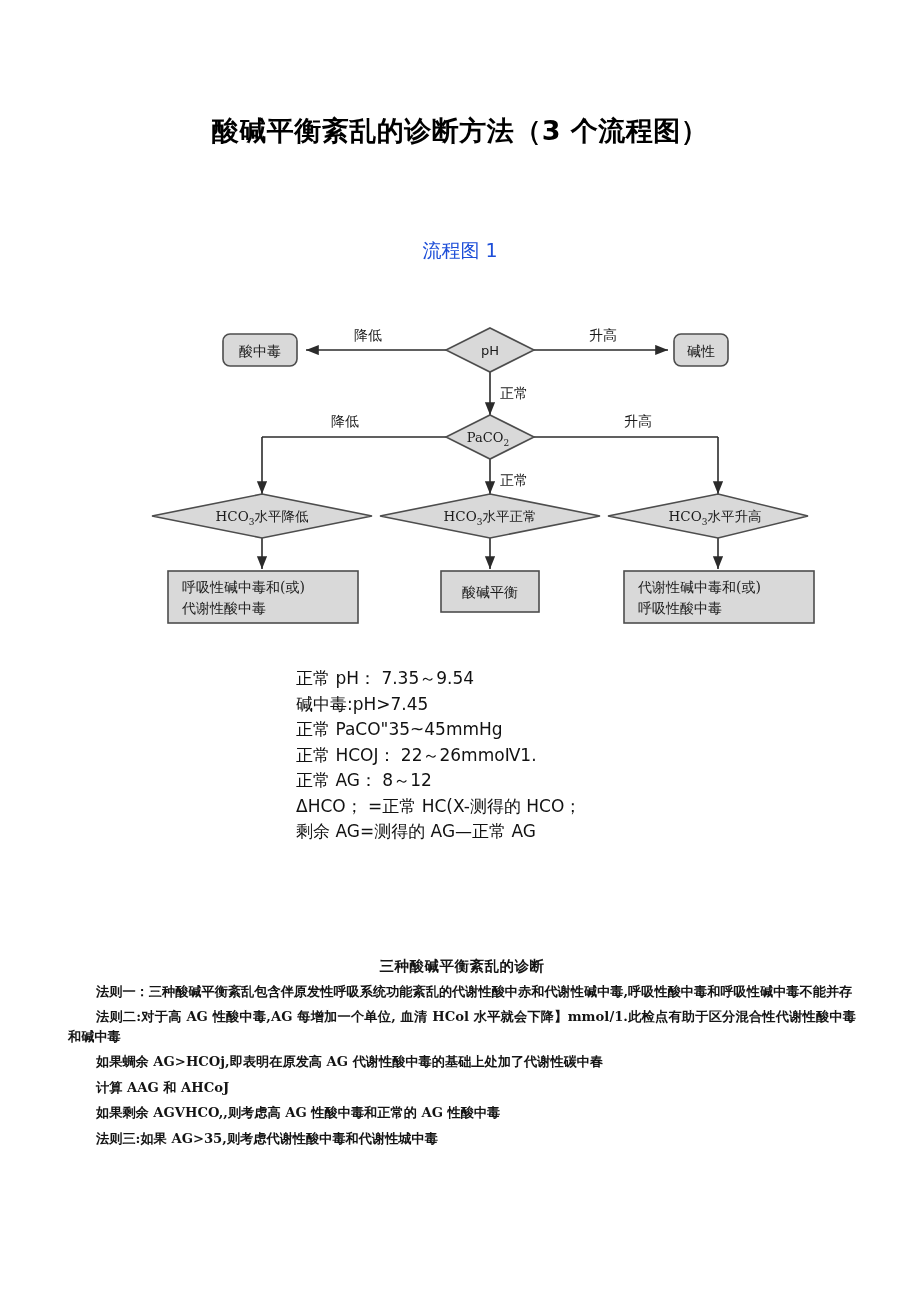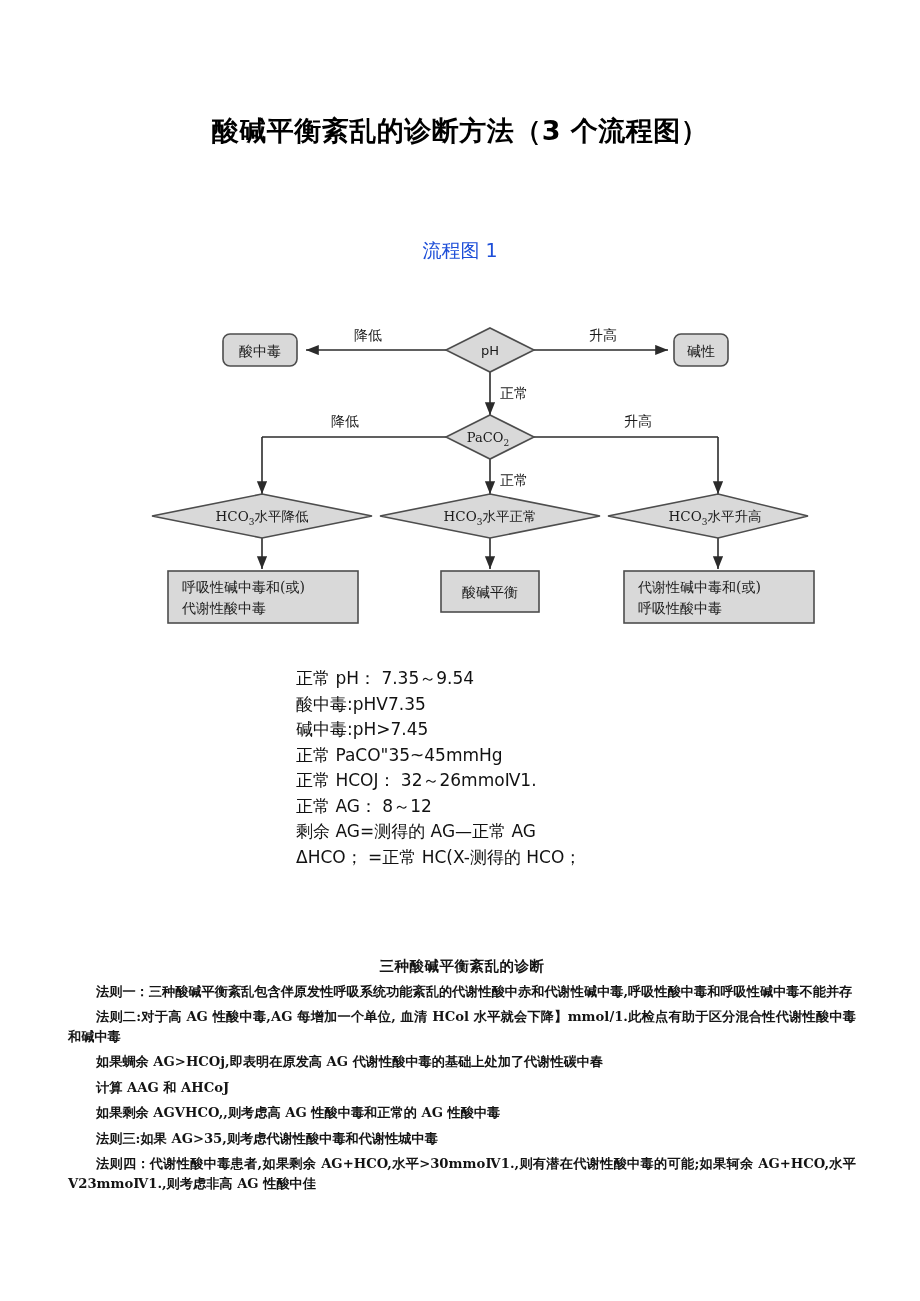--- a/index.html
+++ b/index.html
@@ -206,33 +206,31 @@
       <text class="fl-text" x="463" y="18" text-anchor="middle" font-size="14">升高</text>
       <text class="fl-text" x="360" y="76" font-size="14">正常</text>
       <text class="fl-text" x="205" y="104" text-anchor="middle" font-size="14">降低</text>
       <text class="fl-text" x="498" y="104" text-anchor="middle" font-size="14">升高</text>
       <text class="fl-text" x="360" y="163" font-size="14">正常</text>
     </svg>
   </div>
 
   <div class="refs">
     <div class="line">正常 pH： 7.35～9.54</div>
-    <div class="line">酸中毒:pHV7.35</div>
     <div class="line">碱中毒:pH&gt;7.45</div>
     <div class="line">正常 PaCO"35~45mmHg</div>
-    <div class="line">正常 HCOJ： 32～26mmoⅣ1.</div>
+    <div class="line">正常 HCOJ： 22～26mmoⅣ1.</div>
     <div class="line">正常 AG： 8～12</div>
+    <div class="line">ΔHCO； =正常 HC(X-测得的 HCO；</div>
     <div class="line">剩余 AG=测得的 AG—正常 AG</div>
-    <div class="line">ΔHCO； =正常 HC(X-测得的 HCO；</div>
   </div>
 
   <div class="rules">
     <div class="rules-heading">三种酸碱平衡紊乱的诊断</div>
     <p>法则一：三种酸碱平衡紊乱包含伴原发性呼吸系统功能紊乱的代谢性酸中赤和代谢性碱中毒,呼吸性酸中毒和呼吸性碱中毒不能并存</p>
     <p>法则二:对于高 AG 性酸中毒,AG 每增加一个单位, 血清 HCol 水平就会下降】mmol/1.此检点有助于区分混合性代谢性酸中毒和碱中毒</p>
     <p>如果蜩余 AG&gt;HCOj,即表明在原发高 AG 代谢性酸中毒的基础上处加了代谢性碳中春</p>
     <p>计算 AAG 和 AHCoJ</p>
     <p>如果剩余 AGVHCO,,则考虑高 AG 性酸中毒和正常的 AG 性酸中毒</p>
     <p>法则三:如果 AG&gt;35,则考虑代谢性酸中毒和代谢性城中毒</p>
-    <p>法则四：代谢性酸中毒患者,如果剩余 AG+HCO,水平&gt;30mmoⅣ1.,则有潜在代谢性酸中毒的可能;如果轲余 AG+HCO,水平 V23mmoⅣ1.,则考虑非高 AG 性酸中佳</p>
   </div>
 
 </div>
 
 </body></html>

